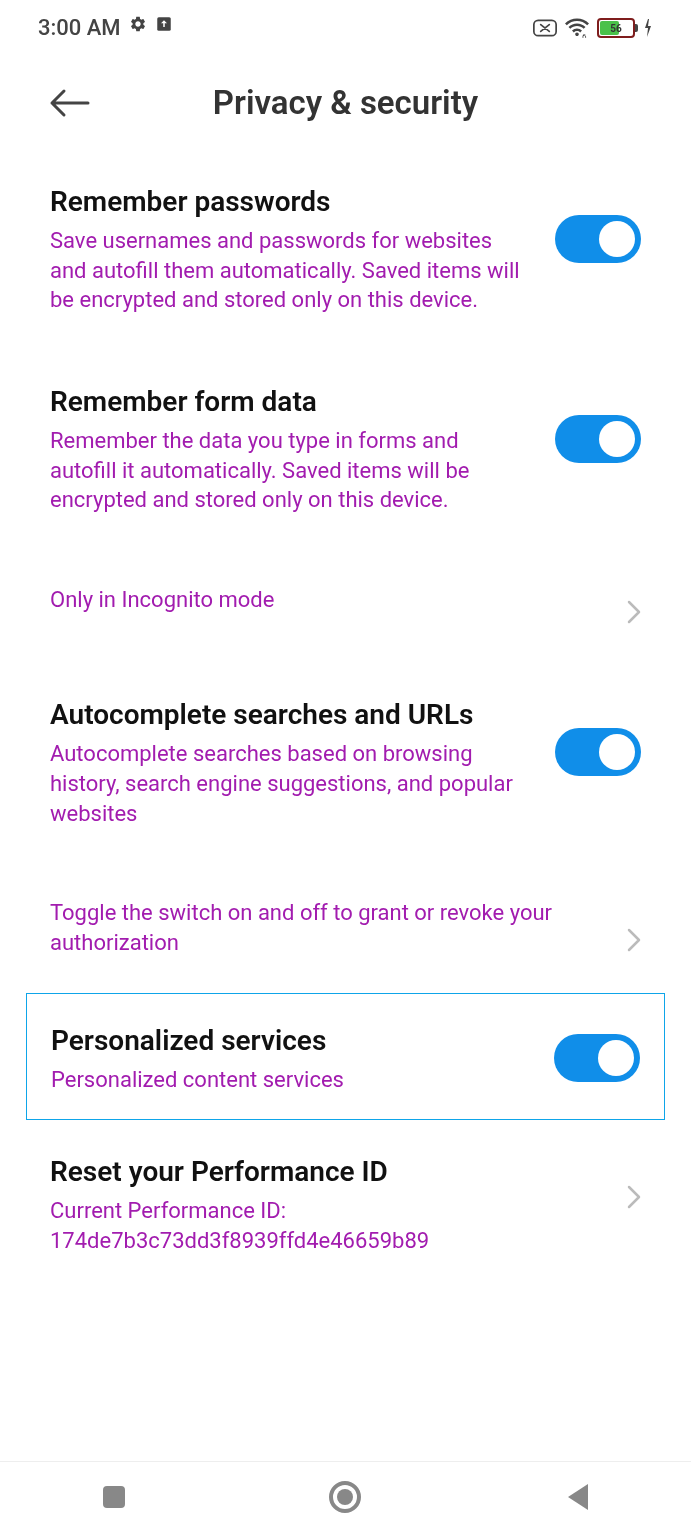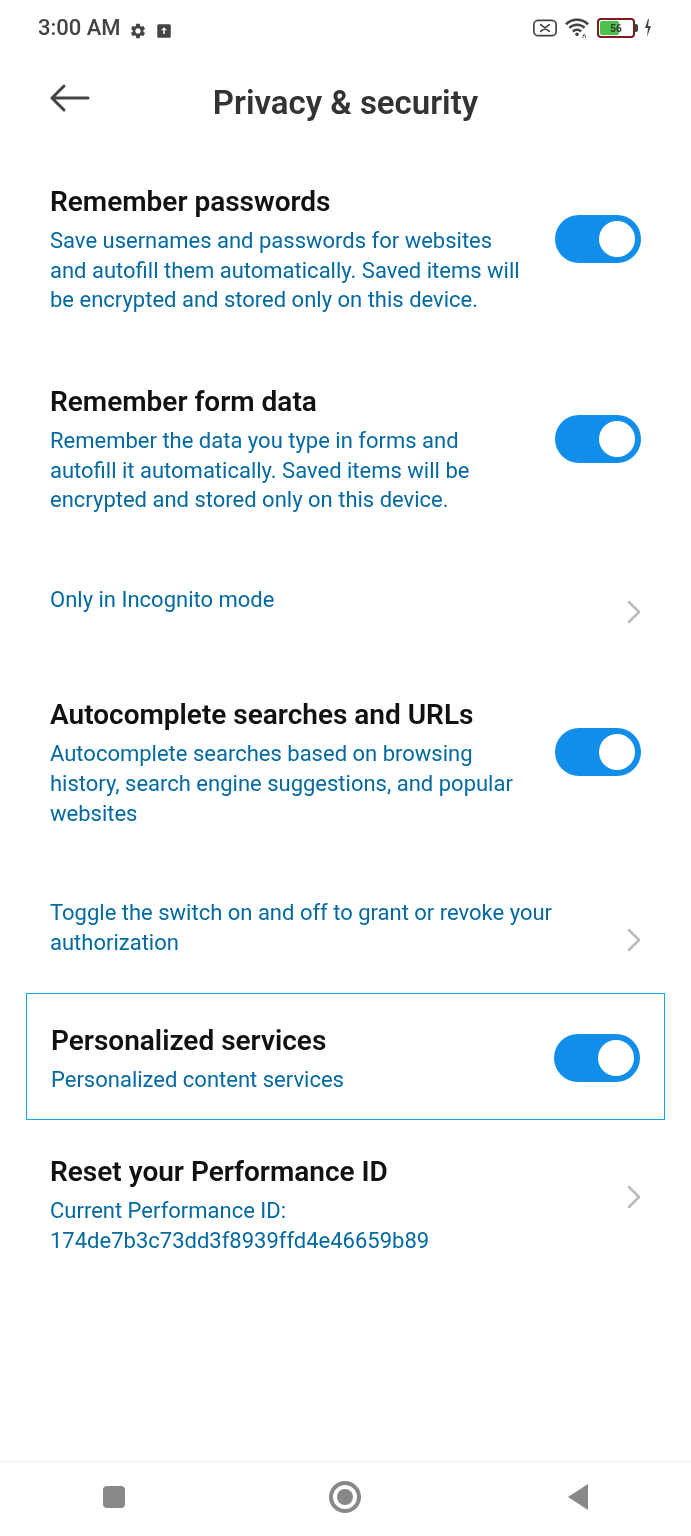--- a/index.html
+++ b/index.html
@@ -17,36 +17,36 @@
     }
     .status-bar {
       display: flex;
       justify-content: space-between;
       align-items: center;
       padding: 8px 38px 8px 38px;
       height: 55px;
     }
     .status-left {
       display: flex;
-      align-items: flex-end;
+      align-items: flex-start;
       gap: 8px;
     }
     .status-time {
       font-size: 22px;
       color: #444;
       font-weight: 500;
     }
     .status-right {
       display: flex;
       align-items: center;
       gap: 8px;
     }
     .header {
       display: flex;
-      align-items: flex-start;
+      align-items: flex-end;
       padding: 28px 30px;
       position: relative;
     }
     .back-arrow {
       position: absolute;
       left: 48px;
     }
     .page-title {
       flex: 1;
       text-align: center;
@@ -67,21 +67,21 @@
       flex: 1;
     }
     .setting-title {
       font-size: 28px;
       font-weight: 600;
       color: #111;
       margin-bottom: 8px;
     }
     .setting-desc {
       font-size: 22px;
-      color: #0369a1;
+      color: #a21caf;
       line-height: 1.35;
     }
     .toggle {
       width: 86px;
       height: 48px;
       background: #108ee9;
       border-radius: 24px;
       position: relative;
       flex-shrink: 0;
       margin-top: 30px;

